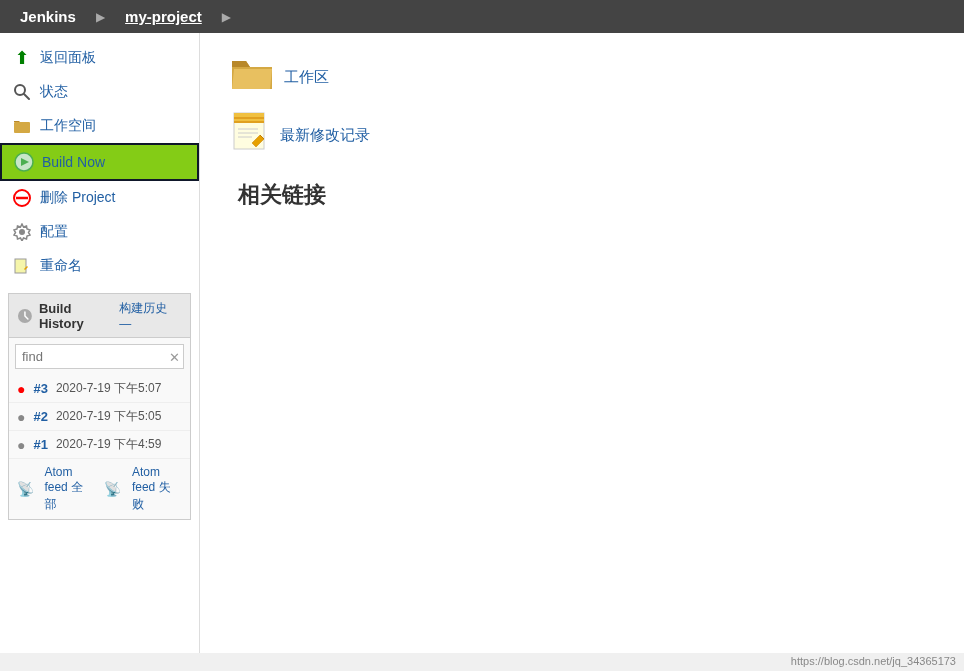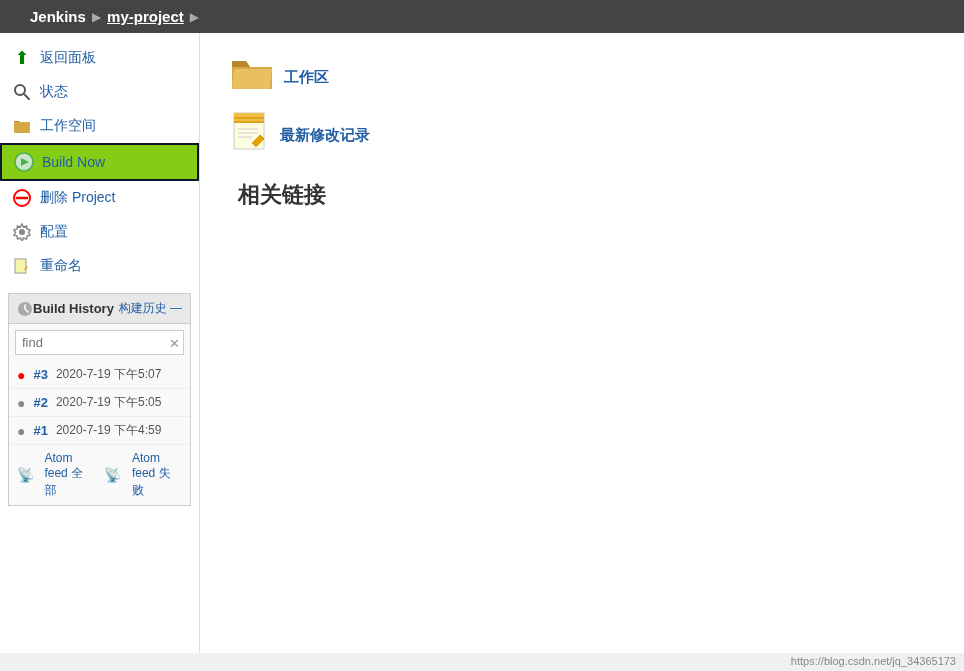--- a/index.html
+++ b/index.html
@@ -1,24 +1,24 @@
 <!DOCTYPE html>
 <html><head>
   <meta charset="utf-8">
   <style>
     * { margin: 0; padding: 0; box-sizing: border-box; }
     body { font-family: Arial, sans-serif; font-size: 14px; background: #f0f0f0; color: #333; width: 964px; min-height: 671px; }
     
     
     .header {
       background: #444;
-      padding: 8px 30px;
-      display: flex;
-      align-items: center;
-      gap: 6px;
+      padding: 8px 20px;
+      display: flex;
+      align-items: center;
+      gap: 20px;
     }
     .header-jenkins {
       color: white;
       font-weight: bold;
       font-size: 15px;
     }
     .header-arrow {
       color: #aaa;
       font-size: 12px;
     }
@@ -81,20 +81,21 @@
       background: #e8e8e8;
       padding: 6px 8px;
       display: flex;
       align-items: center;
       justify-content: space-between;
       border-bottom: 1px solid #ccc;
     }
     .build-history-title {
       display: flex;
       align-items: center;
+      gap: 6px;
       font-weight: bold;
       font-size: 13px;
     }
     .build-history-link {
       color: #215fa3;
       font-size: 12px;
       text-decoration: none;
     }
     .build-search {
       margin: 6px;
@@ -162,21 +163,20 @@
       margin-bottom: 30px;
     }
     .workspace-section {
       margin-bottom: 20px;
     }
     .workspace-item {
       display: flex;
       align-items: center;
       gap: 10px;
       margin-bottom: 10px;
-      font-weight: bold;
     }
     .workspace-item a {
       color: #215fa3;
       text-decoration: none;
       font-size: 15px;
     }
     .folder-icon {
       font-size: 32px;
     }
     .notebook-icon {

